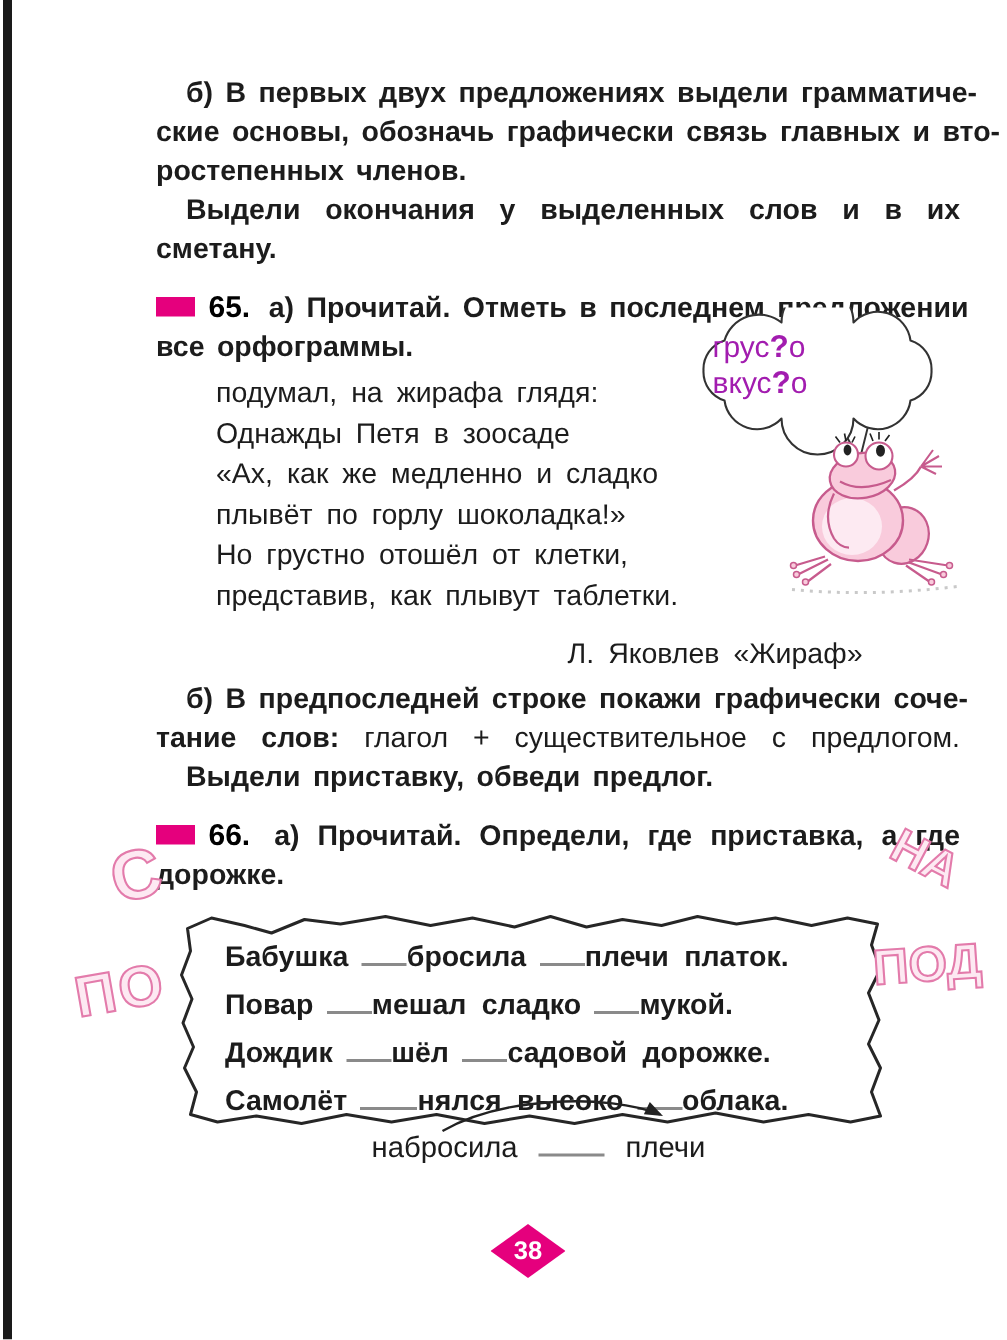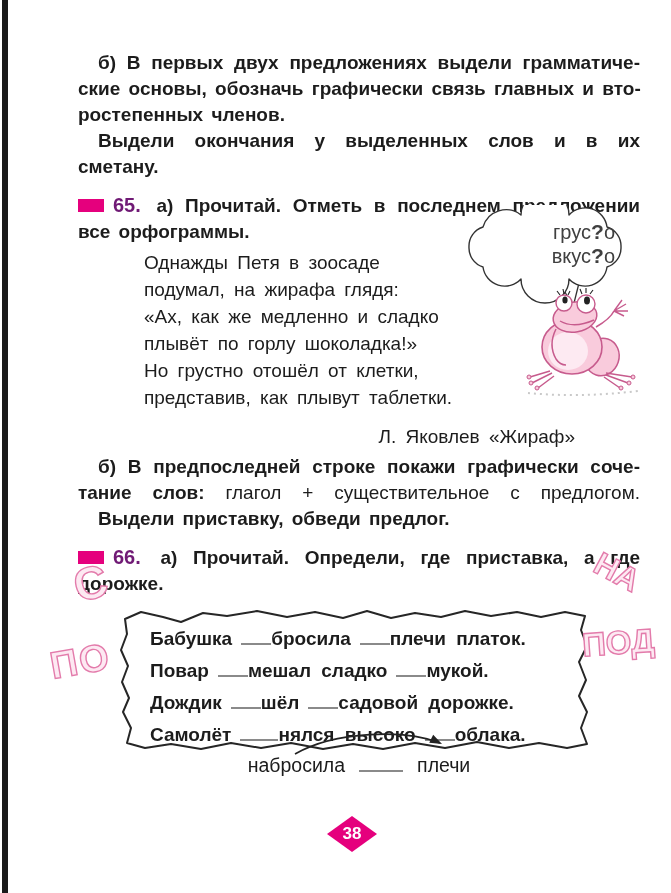--- a/index.html
+++ b/index.html
@@ -6,38 +6,38 @@
   body{
     width:671px;height:893px;background:#ffffff;position:relative;overflow:hidden;
     font-family:"Liberation Sans", sans-serif;color:#1c1c1c;
   }
   .spine{position:absolute;left:2px;top:0;width:6px;height:100%;background:#1a1a1a;}
   .content{position:absolute;left:78px;top:50px;width:562px;}
 
   .line{font-size:19px;line-height:26px;text-align:justify;text-align-last:justify;word-spacing:3px;white-space:nowrap;}
   .line.last{text-align-last:auto;white-space:normal;}
   .ind{text-indent:20px;}
-  .b{font-weight:700;}
+  .b{font-weight:700;margin-left:26px;}
   .n{font-weight:400;}
 
   .exhead{margin-top:12px;}
   .exsq{display:inline-block;width:26px;height:13px;background:#e5007d;margin-right:9px;vertical-align:baseline;}
-  .exnum{color:#701a75;font-weight:700;font-size:20px;margin-right:4px;}
+  .exnum{color:#000000;font-weight:700;font-size:20px;margin-right:4px;}
 
   .poemwrap{position:relative;margin-top:4px;}
   .poem{margin-left:66px;width:360px;}
   .poem .pline{font-size:19px;line-height:27px;font-weight:400;word-spacing:4px;white-space:nowrap;}
   .author{width:497px;text-align:right;font-size:19px;line-height:24px;word-spacing:4px;margin-top:14px;}
 
   .taskb{margin-top:5px;}
 
   
   .illu{position:absolute;top:205px;right:24px;width:190px;height:195px;}
   .bubble-svg{position:absolute;top:0;left:0;}
-  .bubble-text{position:absolute;top:15px;left:18px;width:140px;text-align:right;font-size:20px;line-height:24px;font-weight:400;color:#404040;}
+  .bubble-text{position:absolute;top:15px;left:18px;width:140px;text-align:left;font-size:20px;line-height:24px;font-weight:400;color:#a21caf;}
   .bubble-text .q{font-weight:700;font-size:21px;}
   .frog-svg{position:absolute;right:2px;top:80px;}
 
   
   .boxwrap{position:relative;margin-top:9px;margin-left:37px;width:480px;height:146px;}
   .box-border{position:absolute;left:0;top:0;}
   .box-lines{position:relative;padding:17px 0 0 35px;font-weight:bold;}
   .srow{font-size:19px;line-height:32px;word-spacing:5px;white-space:nowrap;}
   .blank{display:inline-block;width:30px;height:14px;border-bottom:2px solid #8a8a8a;margin-left:9px;}
   .blank.wide{width:38px;}
@@ -77,22 +77,22 @@
   <div class="exhead">
     <div class="line b">
       <span class="exsq"></span><span class="exnum">65.</span>
       <span>а) Прочитай. Отметь в последнем предложении</span>
     </div>
     <div class="line b last">все орфограммы.</div>
   </div>
 
   <div class="poemwrap">
     <div class="poem">
+      <div class="pline">подумал, на жирафа глядя:</div>
       <div class="pline">Однажды Петя в зоосаде</div>
-      <div class="pline">подумал, на жирафа глядя:</div>
       <div class="pline">«Ах, как же медленно и сладко</div>
       <div class="pline">плывёт по горлу шоколадка!»</div>
       <div class="pline">Но грустно отошёл от клетки,</div>
       <div class="pline">представив, как плывут таблетки.</div>
     </div>
     <div class="author">Л. Яковлев «Жираф»</div>
   </div>
 
   <div class="taskb">
     <div class="line b ind">б) В предпоследней строке покажи графически соче-</div>

